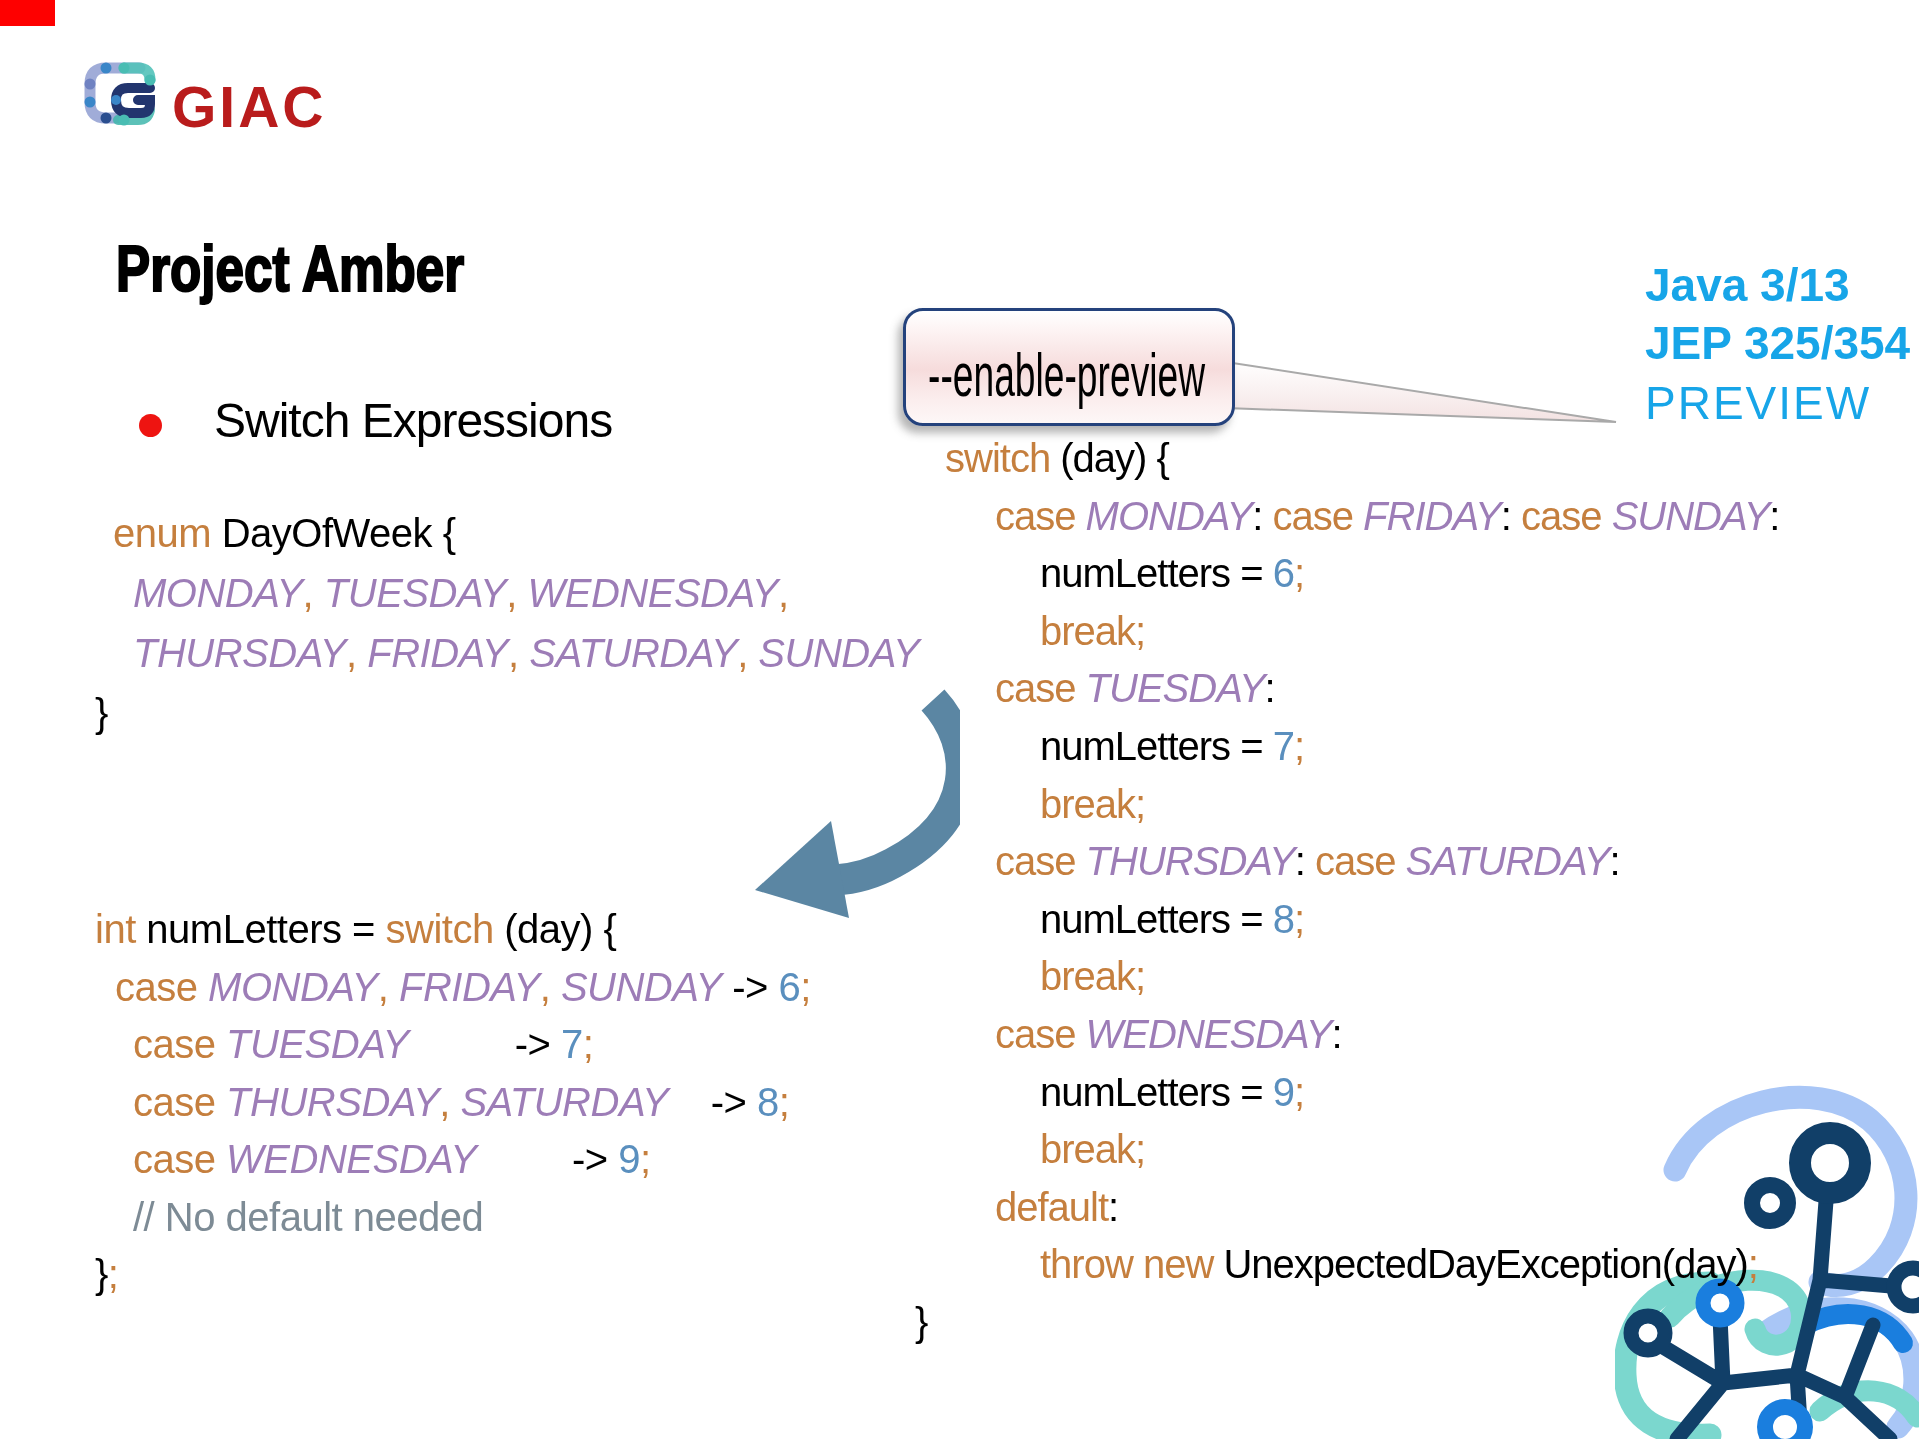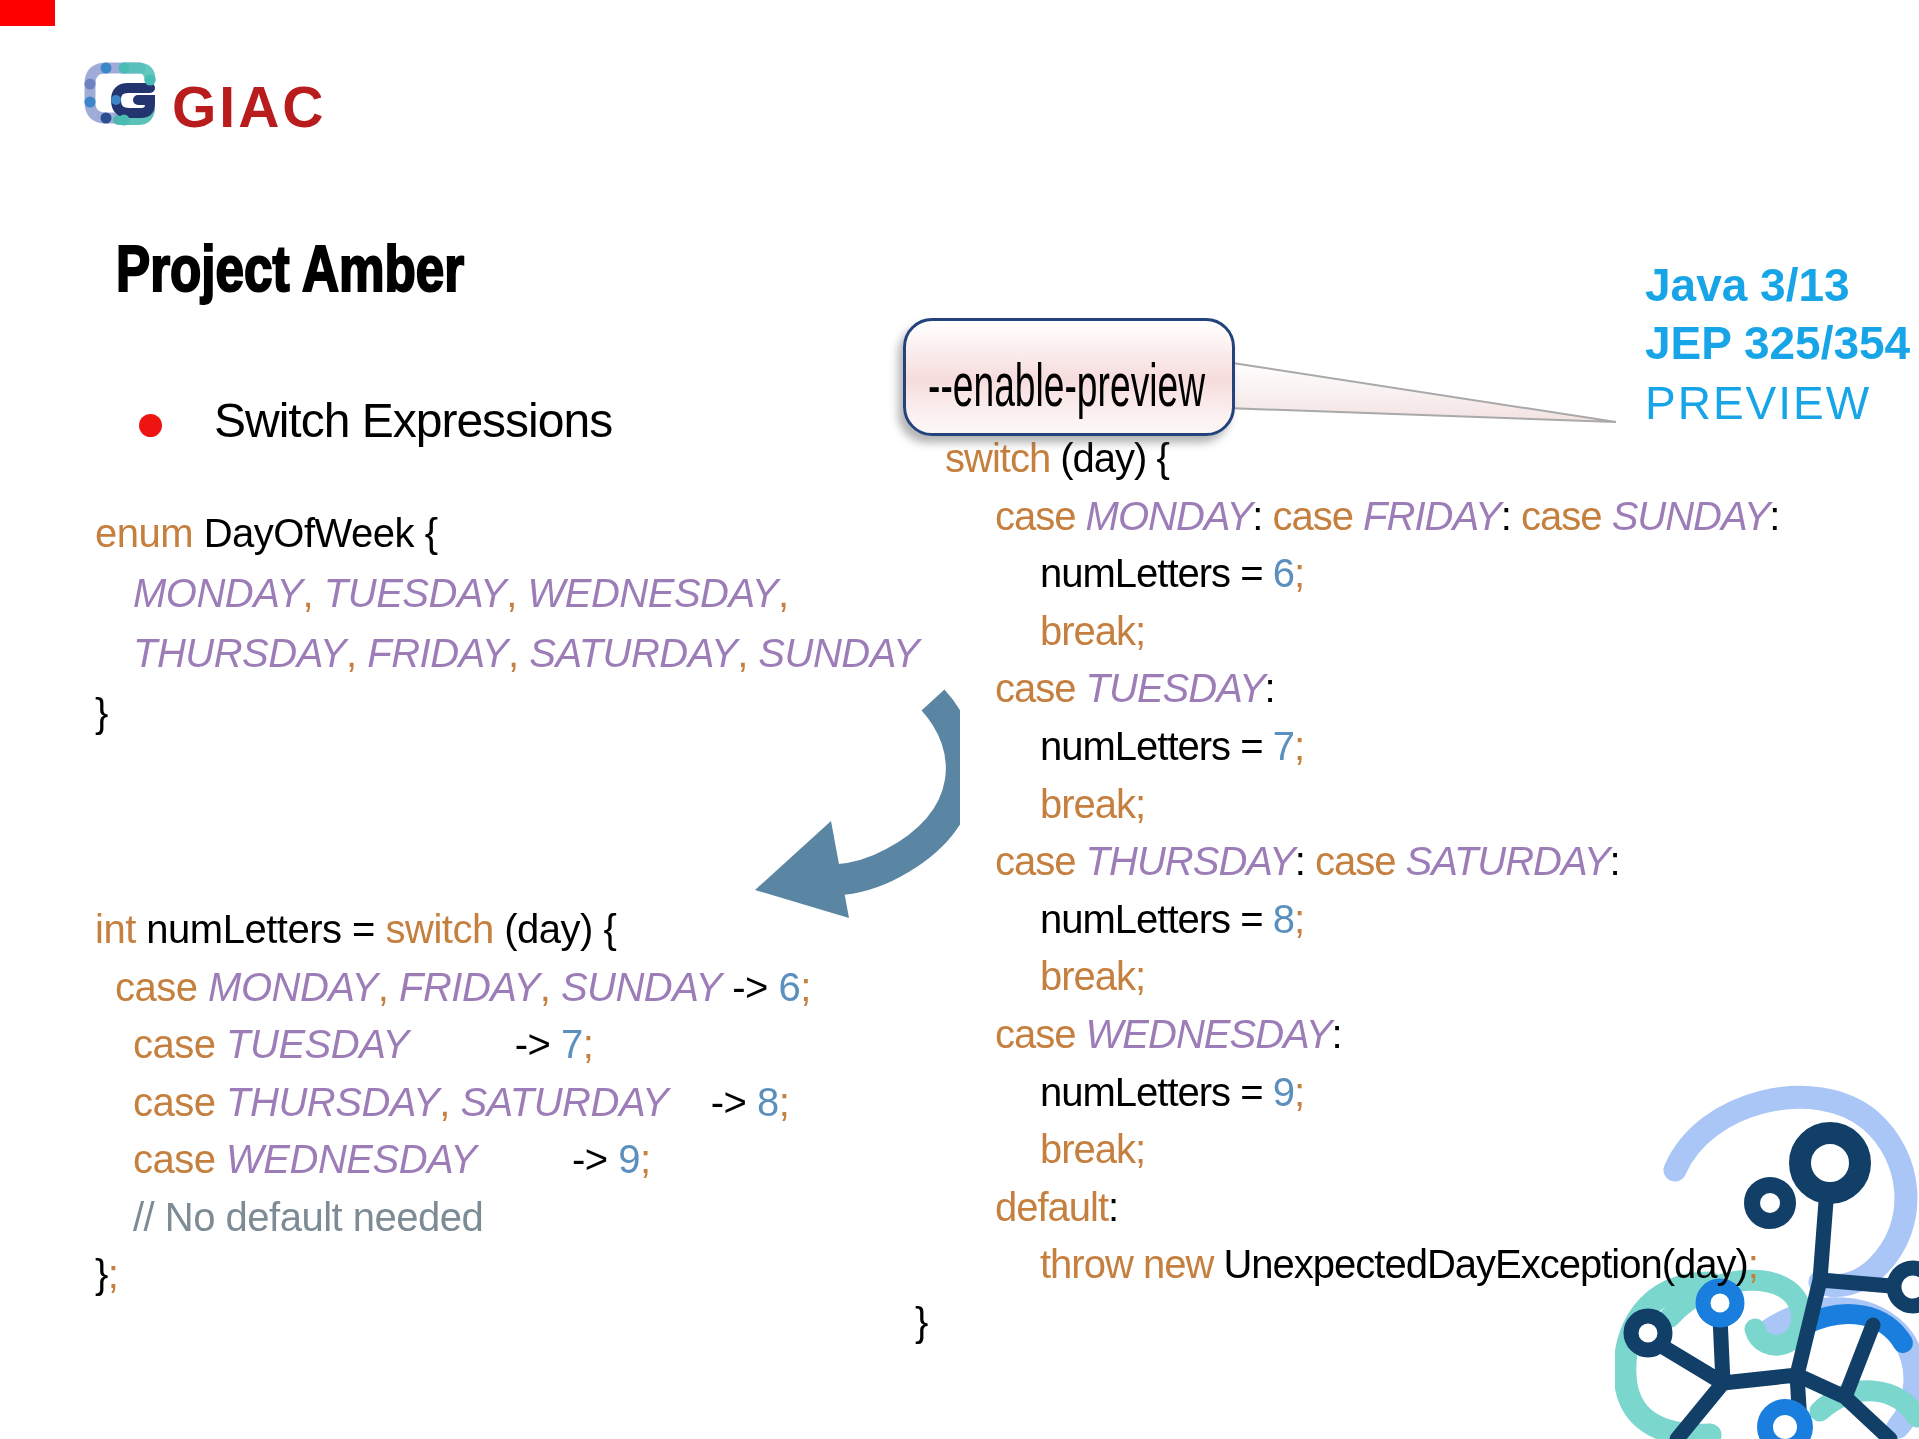--- a/index.html
+++ b/index.html
@@ -22,21 +22,21 @@
   .code .cl{white-space:pre;}
   .enum   {left:95px;top:503px;font-size:40px;line-height:60px;letter-spacing:-.5px;}
   .lswitch{left:95px;top:901px;font-size:40px;line-height:57.5px;letter-spacing:-.5px;}
   .rswitch{left:915px;top:430px;font-size:40px;line-height:57.6px;letter-spacing:-1px;z-index:3;}
   .tk-k{color:#c57f3e;}
   .tk-p{color:#9d7db7;font-style:italic;}
   .tk-n{color:#5a8fbe;}
   .tk-c{color:#7d8b95;}
   .tk-d{color:#000;}
 
-  .bubble{position:absolute;left:903px;top:318px;width:326px;height:112px;border:3px solid #24427c;border-radius:29px;
+  .bubble{position:absolute;left:903px;top:308px;width:326px;height:112px;border:3px solid #24427c;border-radius:20px;
           background:linear-gradient(180deg,#ffffff 0%,#fdf3f3 18%,#f6dcdc 52%,#fbeeee 80%,#fdf7f7 100%);
           box-shadow:-5px 7px 8px rgba(90,90,90,.45);z-index:5;}
   .bubble .sqb{position:absolute;left:22px;top:28px;display:inline-block;font-size:62px;color:#000;white-space:nowrap;
                transform:scaleX(.6);transform-origin:0 0;}
   .tail{position:absolute;left:1180px;top:348px;z-index:4;}
 
   .badge{position:absolute;left:1645px;color:#17a5e8;font-size:46px;white-space:nowrap;}
   .b1{top:258px;font-weight:bold;}
   .b2{top:316px;font-weight:bold;}
   .b3{top:376px;font-weight:normal;letter-spacing:2px;}
@@ -68,21 +68,21 @@
     </svg>
     <span class="logo-word">GIAC</span>
   </div>
 
   <h1 class="title"><span class="sq">Project Amber</span></h1>
 
   <div class="bullet-dot"></div>
   <div class="bullet-text">Switch Expressions</div>
 
   <div class="code enum">
-      <div class="cl" style="margin-left: 0px;"><span class="tk-k">enum </span><span class="tk-d">DayOfWeek {</span></div>
+      <div class="cl" style="margin-left: 18px;"><span class="tk-k">enum </span><span class="tk-d">DayOfWeek {</span></div>
       <div class="cl" style="margin-left: 38px;"><span class="tk-p">MONDAY</span><span class="tk-k">, </span><span class="tk-p">TUESDAY</span><span class="tk-k">, </span><span class="tk-p">WEDNESDAY</span><span class="tk-k">,</span></div>
       <div class="cl" style="margin-left: 38px;"><span class="tk-p">THURSDAY</span><span class="tk-k">, </span><span class="tk-p">FRIDAY</span><span class="tk-k">, </span><span class="tk-p">SATURDAY</span><span class="tk-k">, </span><span class="tk-p">SUNDAY</span></div>
       <div class="cl" style="margin-left: 0px;"><span class="tk-d">}</span></div>
     </div>
   <div class="code lswitch">
       <div class="cl" style="margin-left: 0px;"><span class="tk-k">int</span><span class="tk-d"> numLetters = </span><span class="tk-k">switch</span><span class="tk-d"> (day) {</span></div>
       <div class="cl" style="margin-left: 20px;"><span class="tk-k">case </span><span class="tk-p">MONDAY</span><span class="tk-k">, </span><span class="tk-p">FRIDAY</span><span class="tk-k">, </span><span class="tk-p">SUNDAY</span><span class="tk-d"> -&gt; </span><span class="tk-n">6</span><span class="tk-k">;</span></div>
       <div class="cl" style="margin-left: 38px;"><span class="tk-k">case </span><span class="tk-p">TUESDAY</span><span class="tk-d">          -&gt; </span><span class="tk-n">7</span><span class="tk-k">;</span></div>
       <div class="cl" style="margin-left: 38px;"><span class="tk-k">case </span><span class="tk-p">THURSDAY</span><span class="tk-k">, </span><span class="tk-p">SATURDAY</span><span class="tk-d">    -&gt; </span><span class="tk-n">8</span><span class="tk-k">;</span></div>
       <div class="cl" style="margin-left: 38px;"><span class="tk-k">case </span><span class="tk-p">WEDNESDAY</span><span class="tk-d">         -&gt; </span><span class="tk-n">9</span><span class="tk-k">;</span></div>

